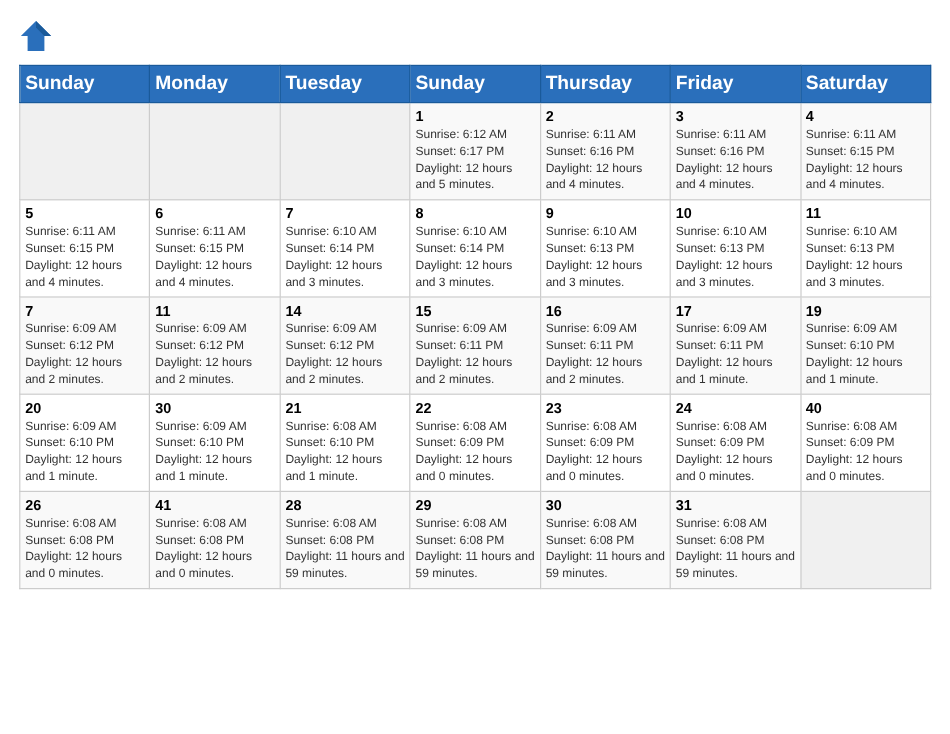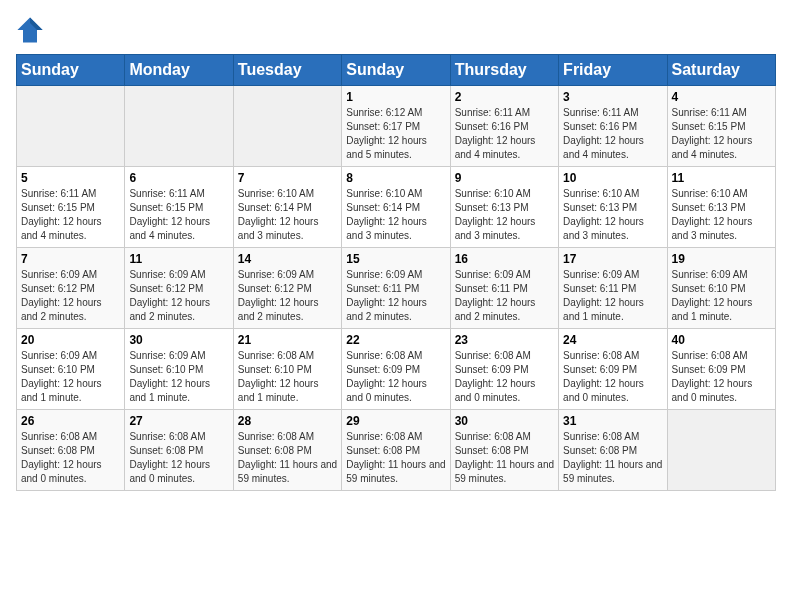--- a/index.html
+++ b/index.html
@@ -233,21 +233,21 @@
           <span class="day-num">40</span>
           <div class="day-info">Sunrise: 6:08 AM<br>Sunset: 6:09 PM<br>Daylight: 12 hours and 0 minutes.</div>
         </td>
       </tr>
       <tr>
         <td>
           <span class="day-num">26</span>
           <div class="day-info">Sunrise: 6:08 AM<br>Sunset: 6:08 PM<br>Daylight: 12 hours and 0 minutes.</div>
         </td>
         <td>
-          <span class="day-num">27</span>
+          <span class="day-num">41</span>
           <div class="day-info">Sunrise: 6:08 AM<br>Sunset: 6:08 PM<br>Daylight: 12 hours and 0 minutes.</div>
         </td>
         <td>
           <span class="day-num">28</span>
           <div class="day-info">Sunrise: 6:08 AM<br>Sunset: 6:08 PM<br>Daylight: 11 hours and 59 minutes.</div>
         </td>
         <td>
           <span class="day-num">29</span>
           <div class="day-info">Sunrise: 6:08 AM<br>Sunset: 6:08 PM<br>Daylight: 11 hours and 59 minutes.</div>
         </td>

